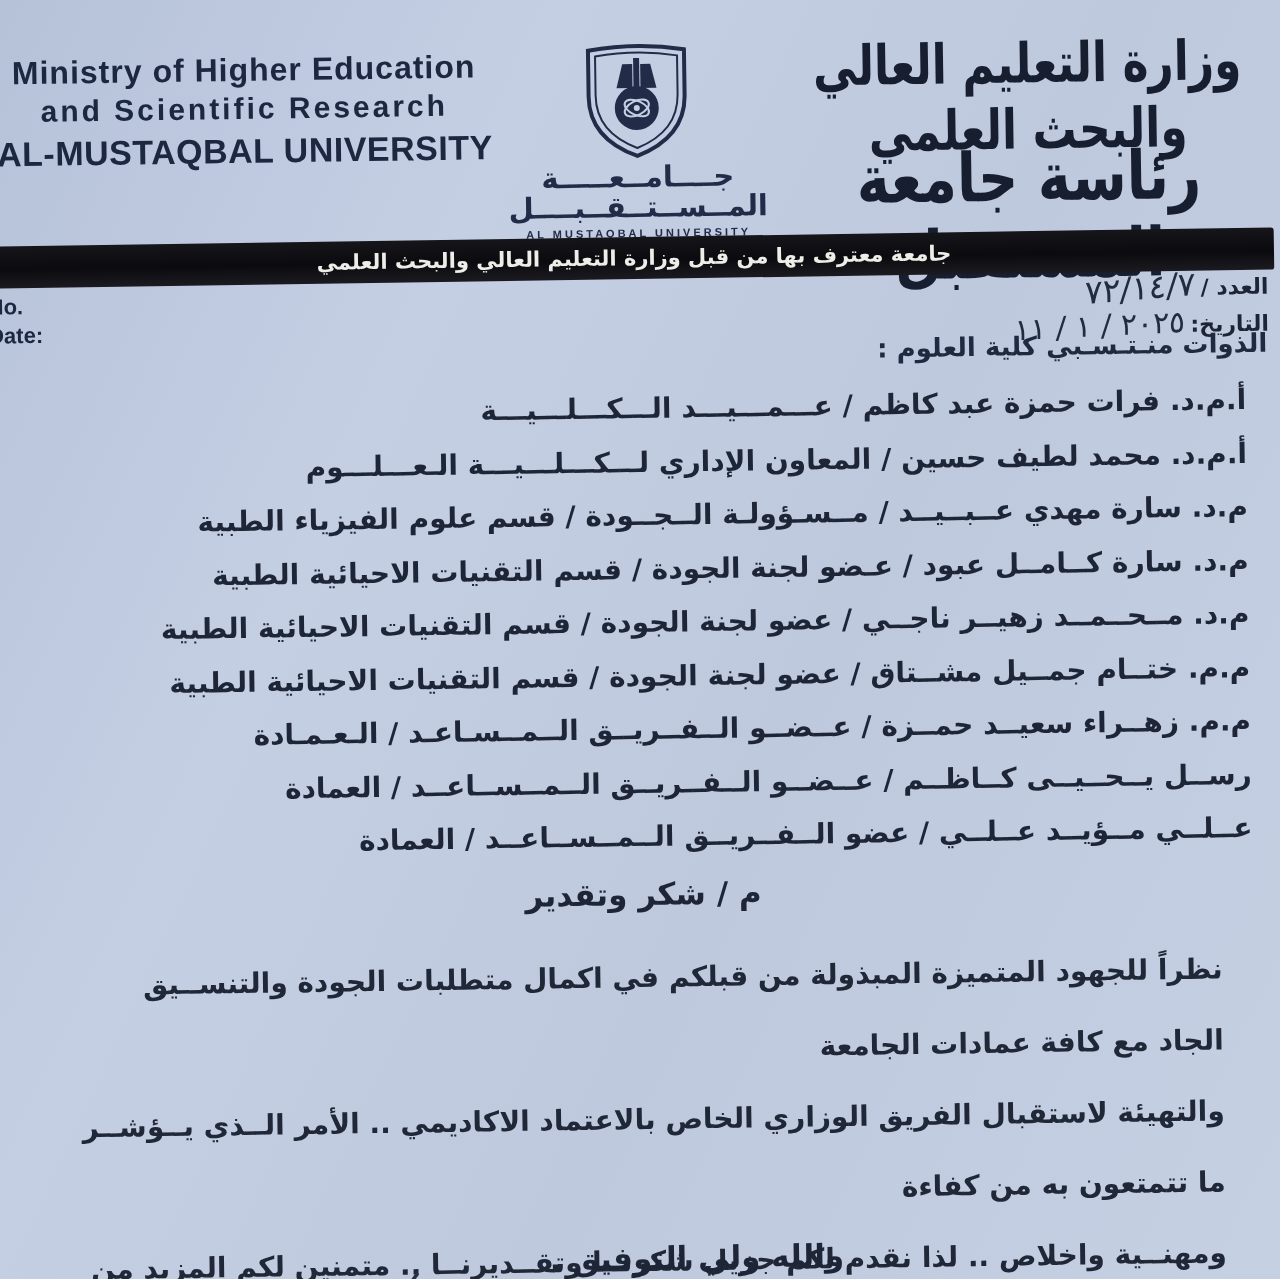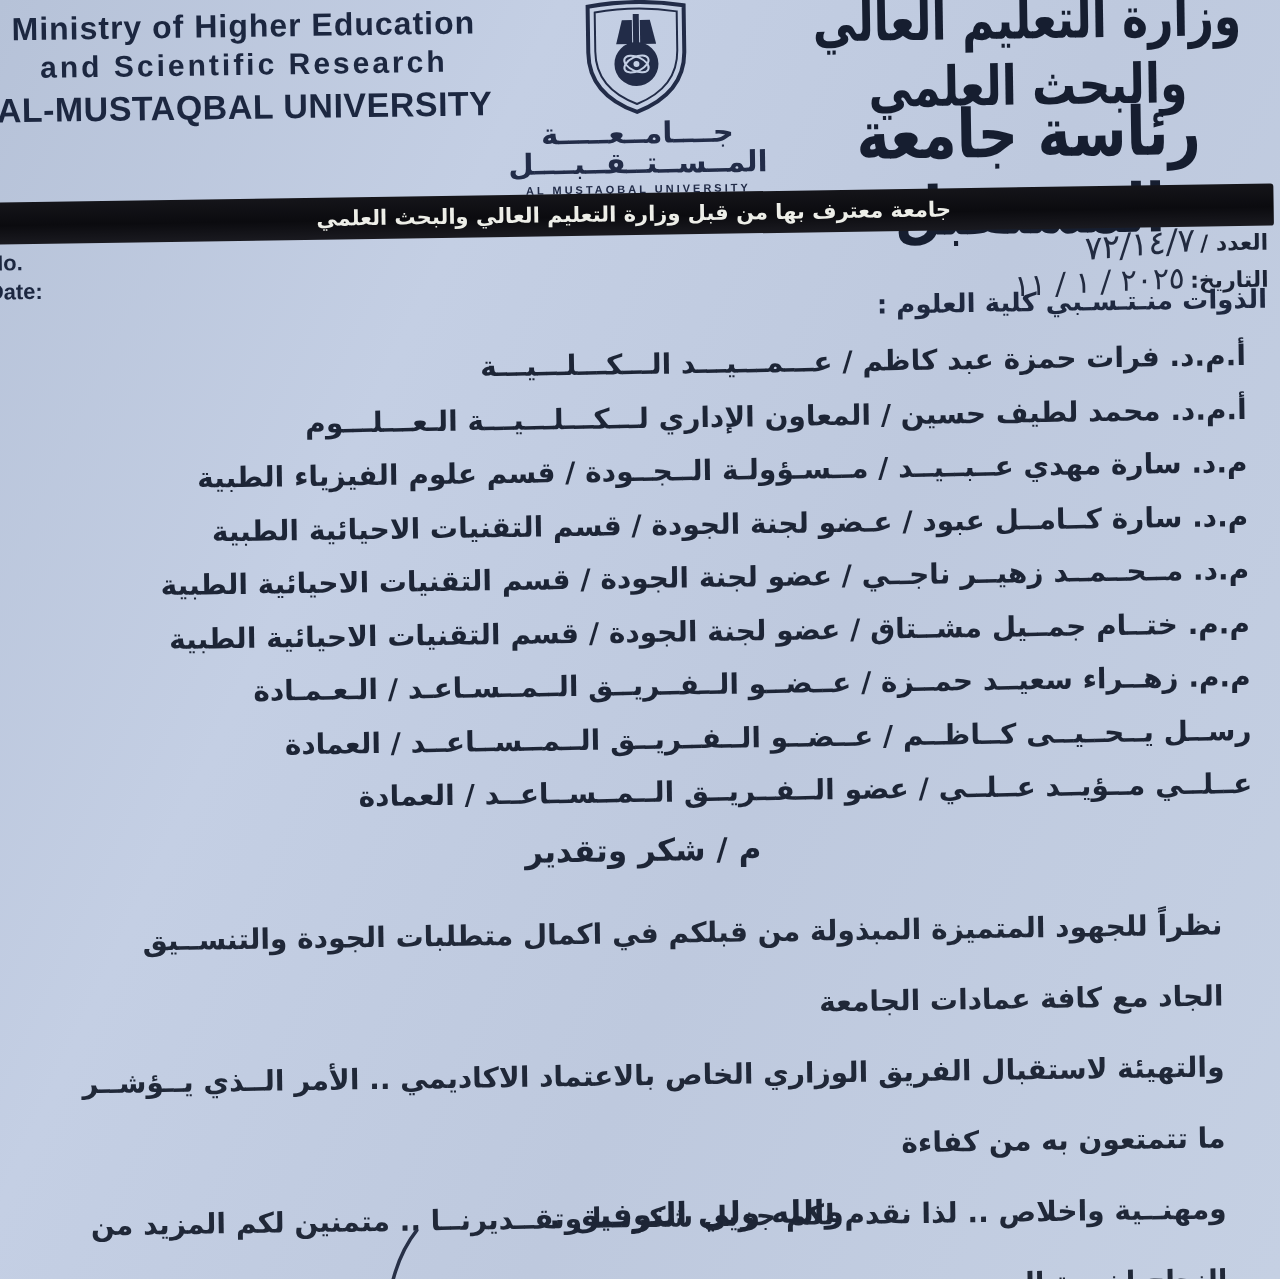--- a/index.html
+++ b/index.html
@@ -1,21 +1,21 @@
 <!DOCTYPE html>
 <html><head>
 <meta charset="utf-8">
 <style>
   html,body{margin:0;padding:0;}
   body{
     width:1280px;height:1279px;overflow:hidden;position:relative;
     background:linear-gradient(115deg,#b6c2d8 0%,#c4cfe4 30%,#bec9de 60%,#c5d0e3 100%);
     font-family:"DejaVu Sans",sans-serif;color:#1e2638;
   }
-  .page{position:absolute;inset:0;}
+  .page{position:absolute;inset:0;margin-top:44px;}
   .skew{position:absolute;inset:0;transform:rotate(-0.85deg);transform-origin:50% 50%;}
 
   
   .en-block{position:absolute;left:0;top:16;width:505px;text-align:center;
     color:#1c2740;font-family:"Liberation Sans",sans-serif;font-weight:bold;line-height:1.25;}
   .en-line1{font-size:32px;letter-spacing:1px;}
   .en-line2{font-size:30px;letter-spacing:3px;}
   .en-line3{font-size:34px;letter-spacing:0.5px;margin-top:2px;}
 
   .logo{position:absolute;left:515px;top:0;width:260px;text-align:center;color:#222c48;}

